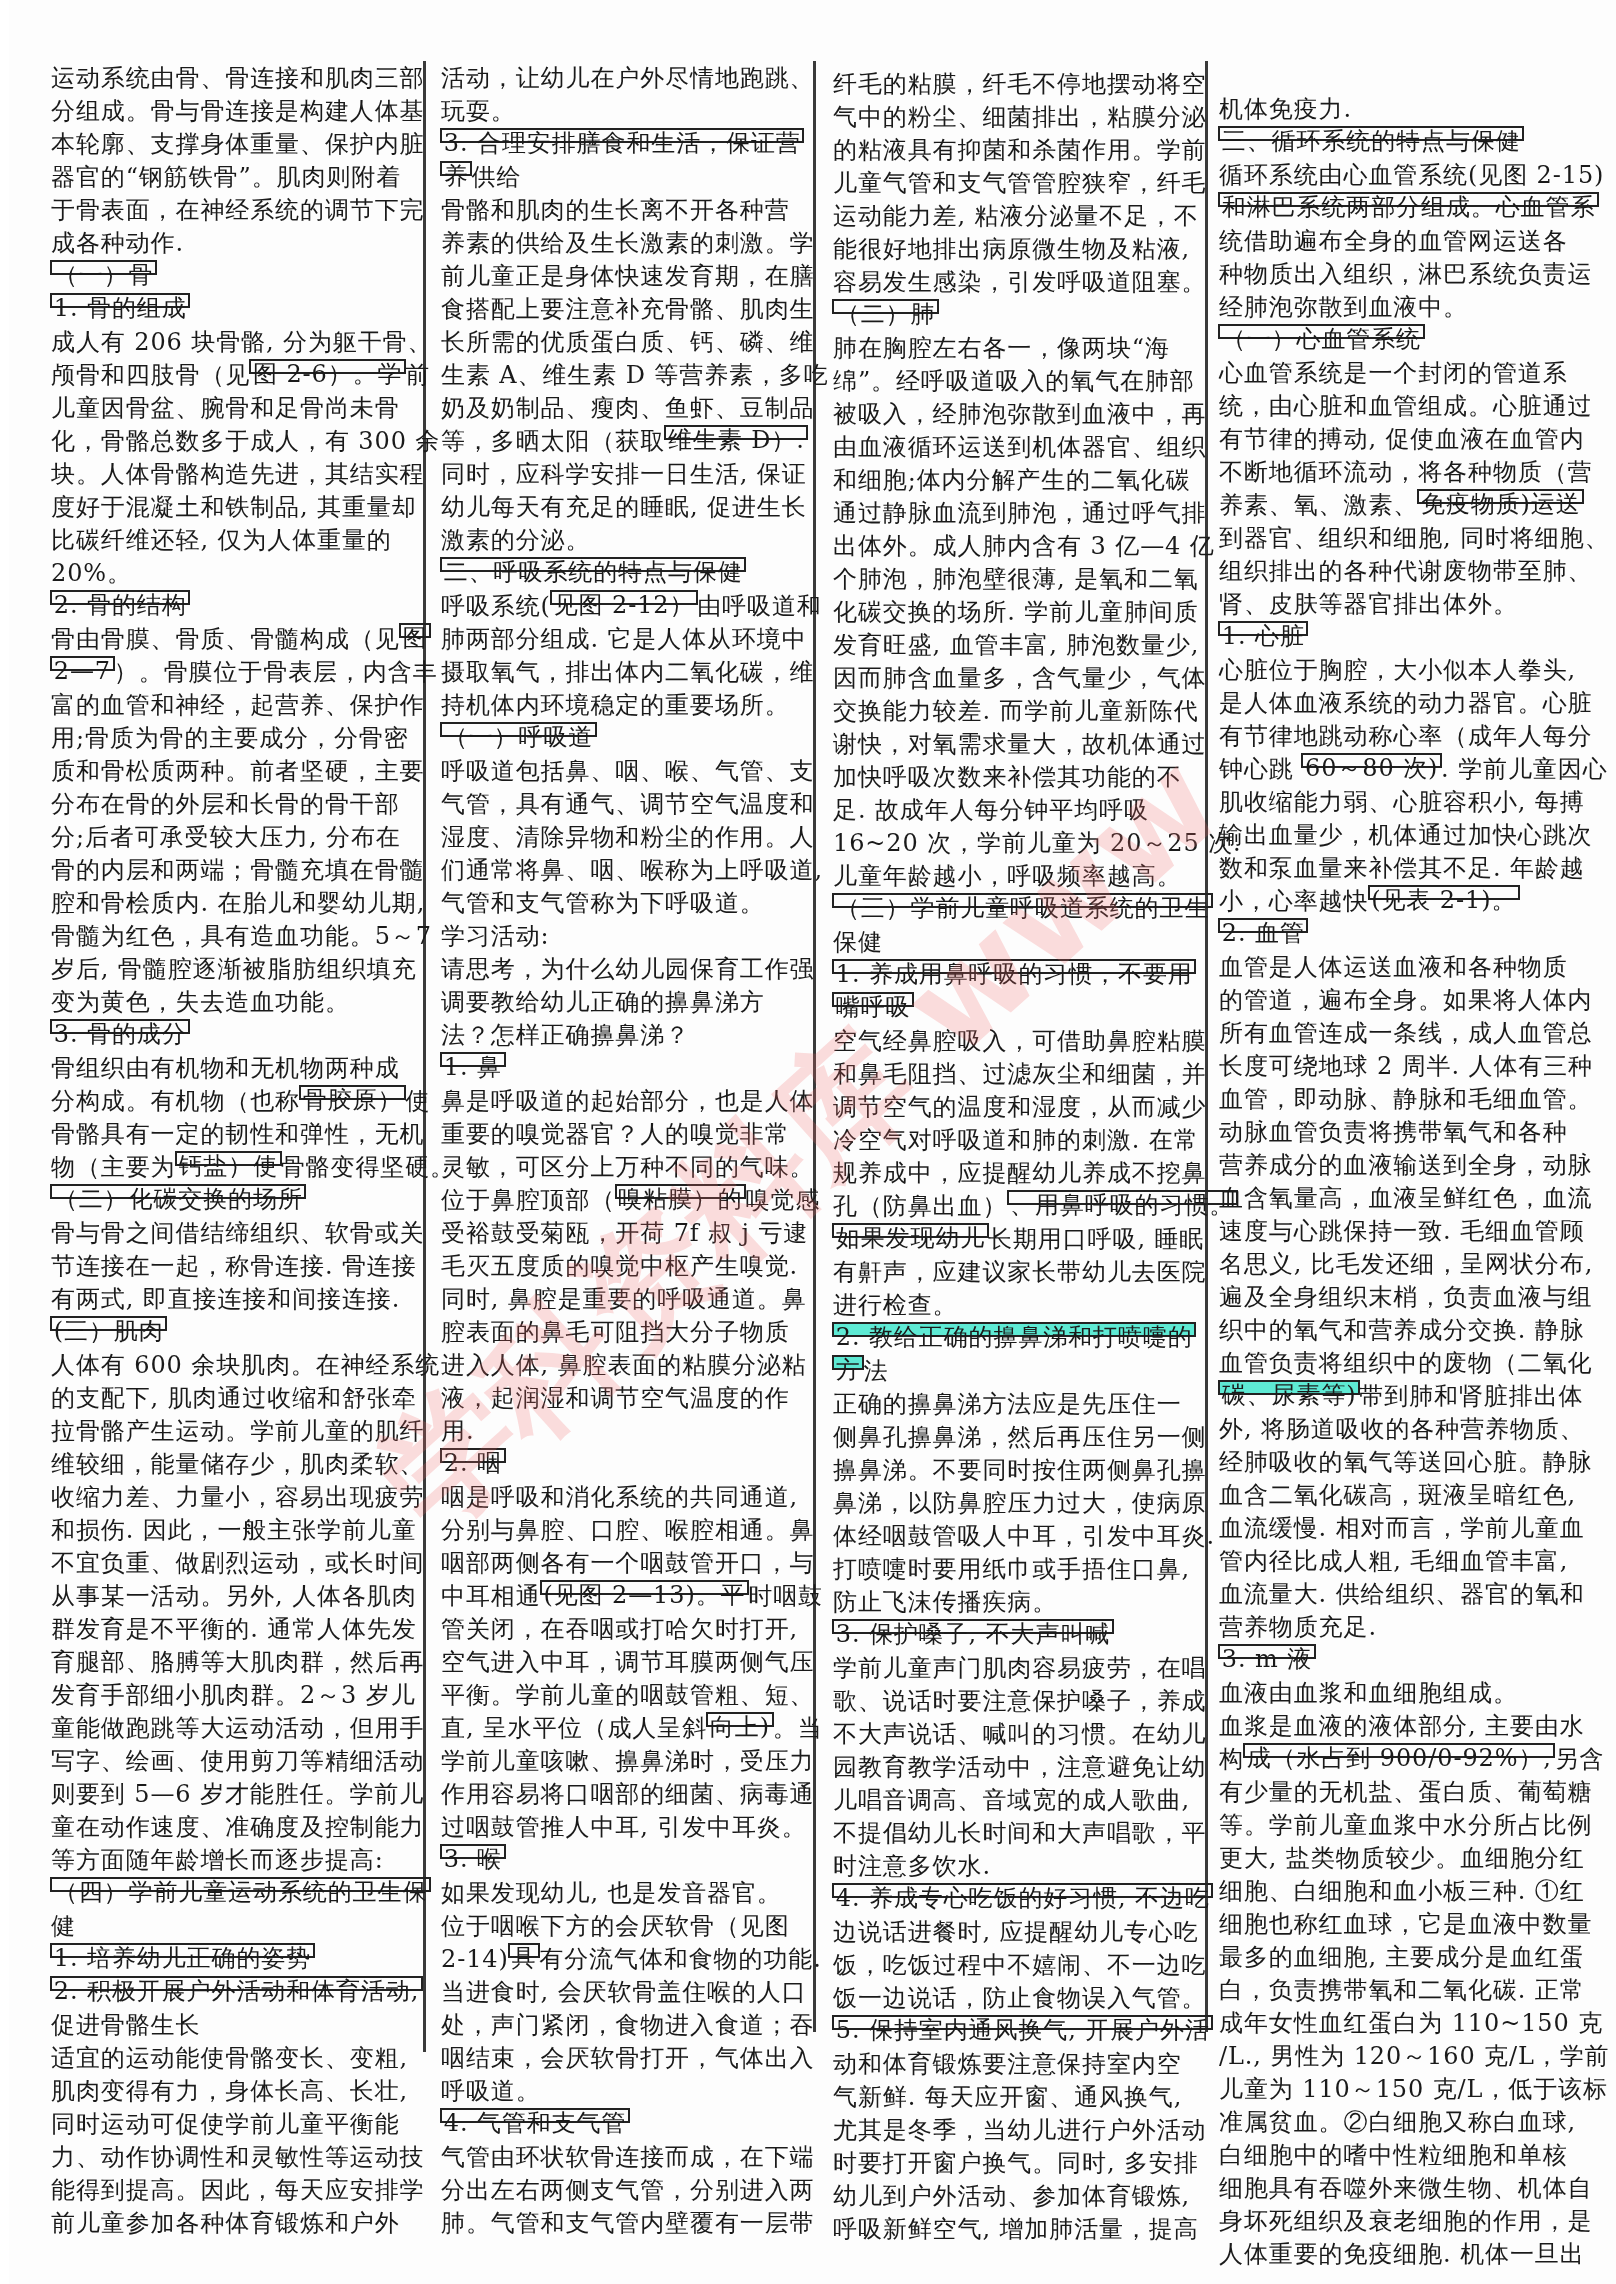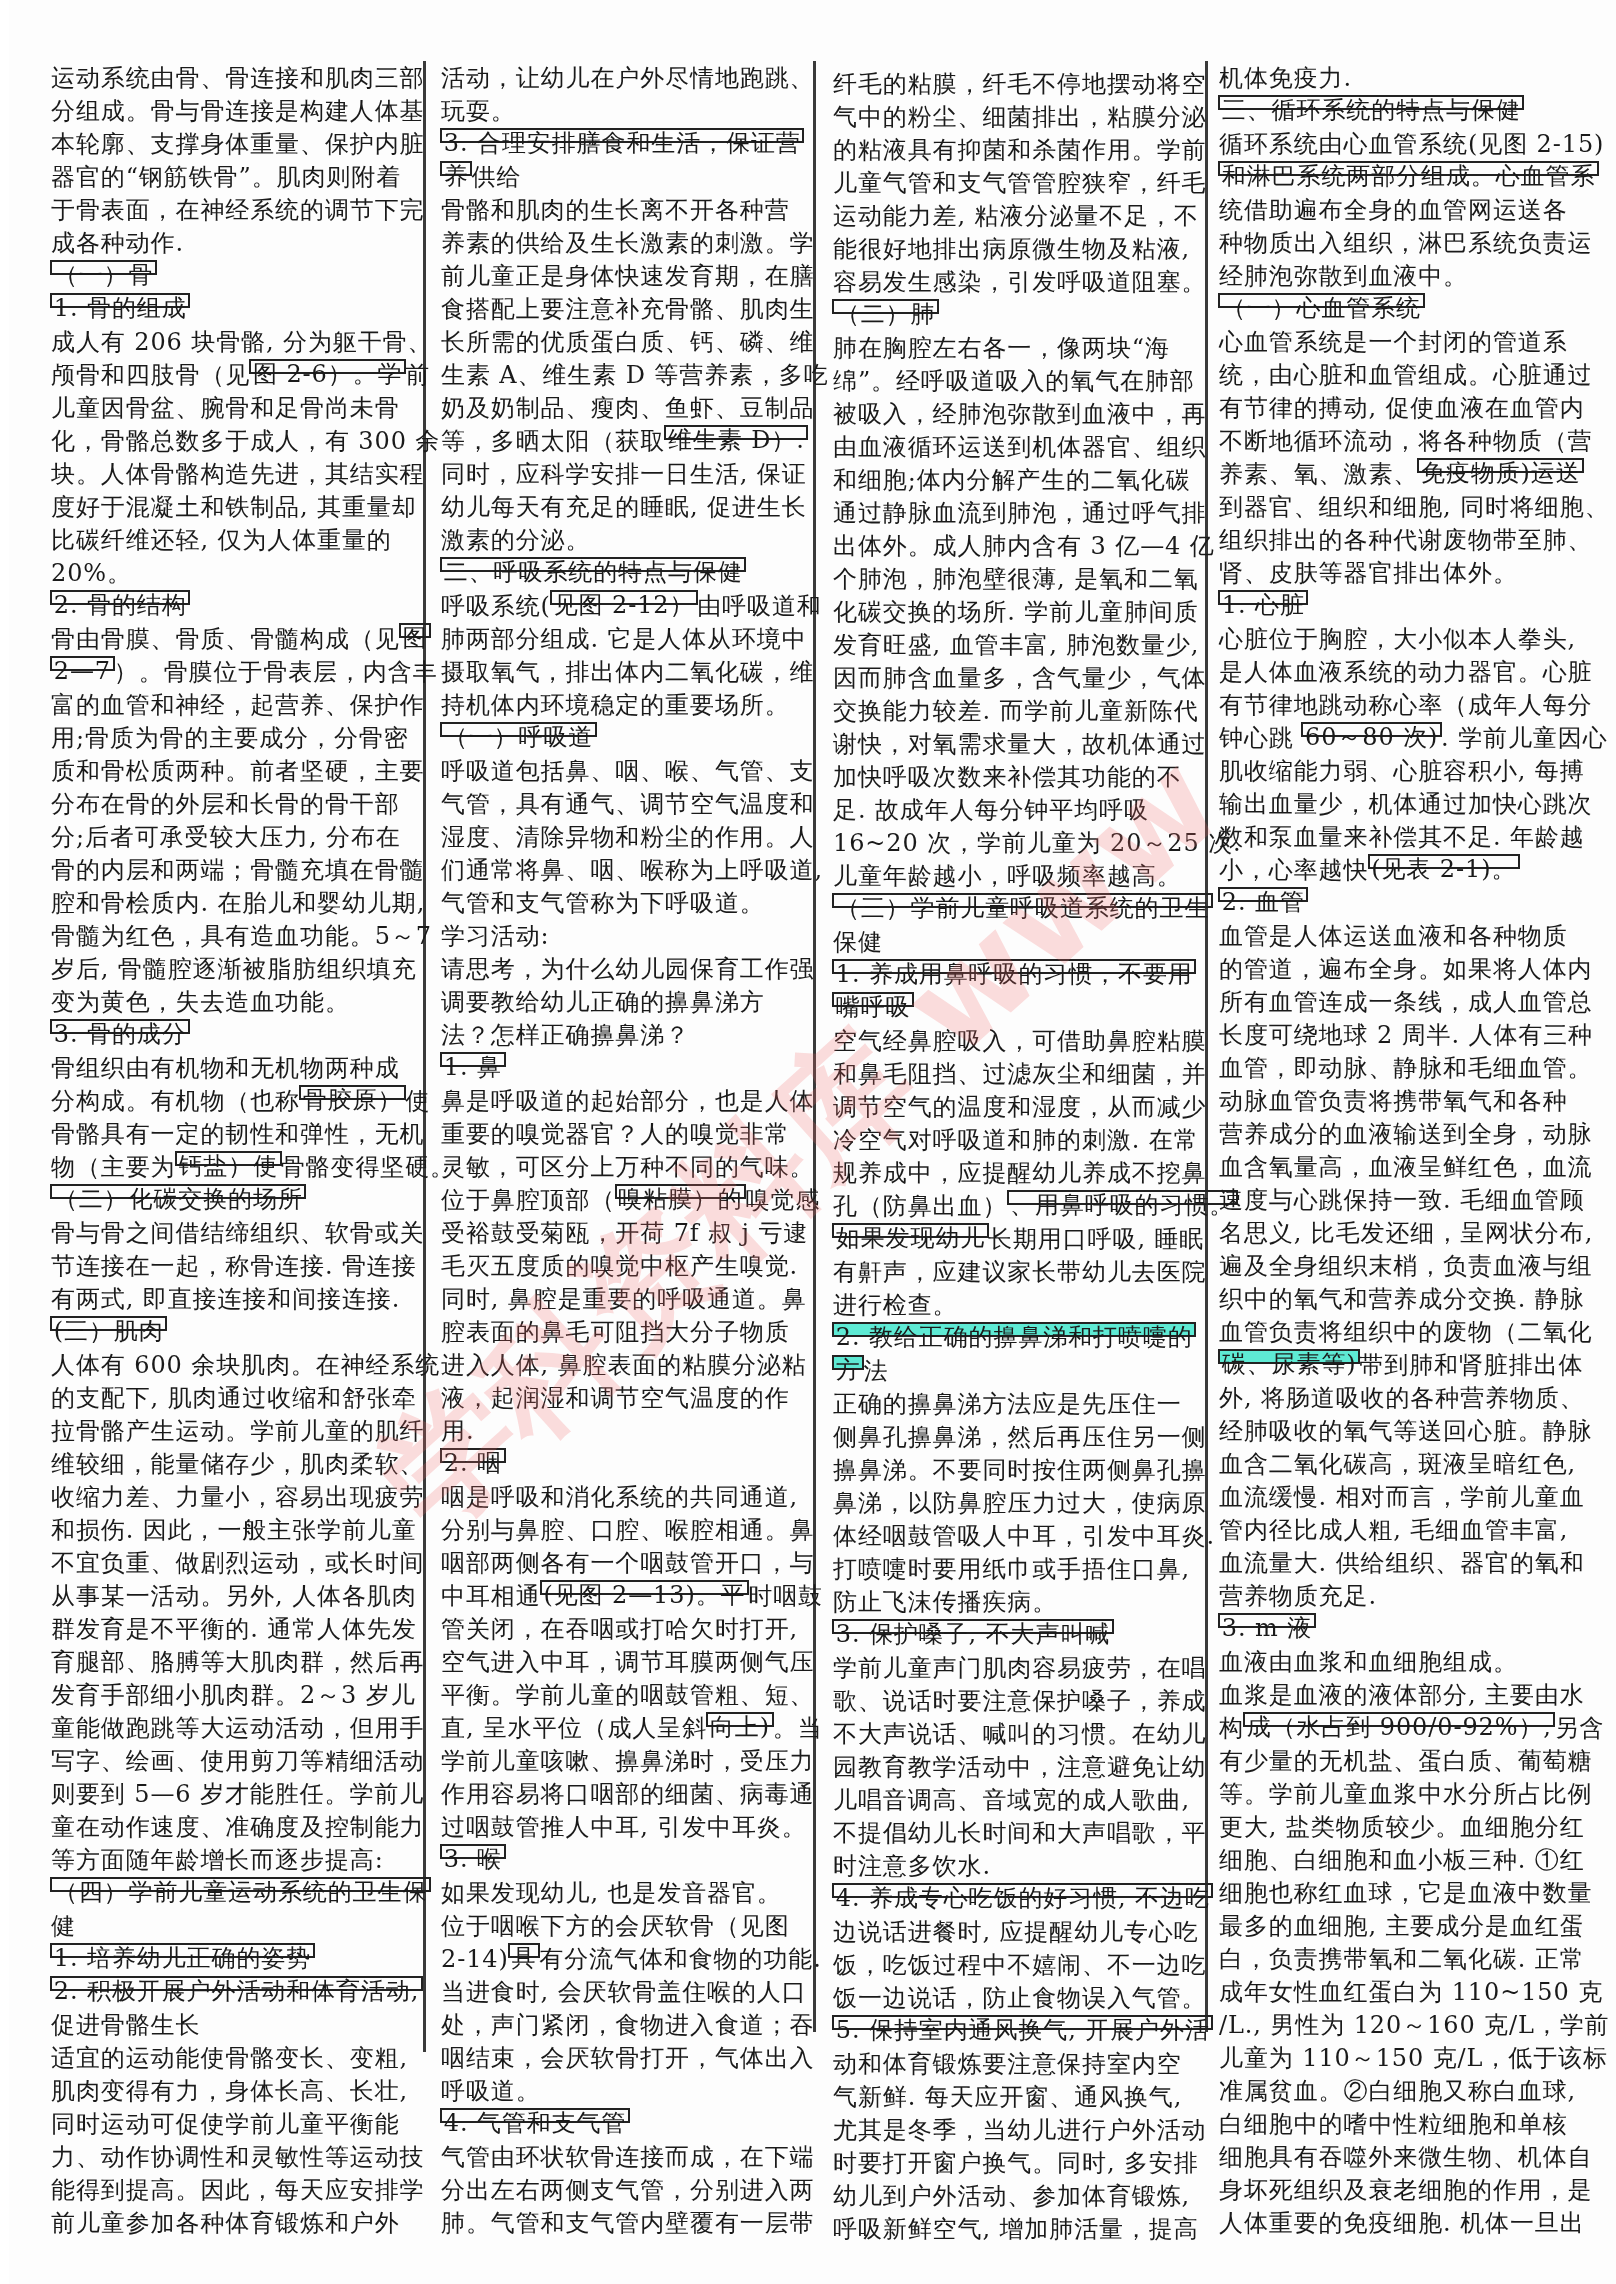--- a/index.html
+++ b/index.html
@@ -3,21 +3,21 @@
 <meta charset="utf-8">
 <style>
   html,body{margin:0;padding:0;background:#ffffff;}
   body{width:1616px;height:2284px;position:relative;overflow:hidden;
        font-family:"DejaVu Serif","Liberation Serif",serif;color:#1a1a1a;}
   .page{position:absolute;left:9px;top:0;width:1616px;height:2284px;background:#fdfdfd;}
   .col{position:absolute;top:62px;width:372px;}
   .col1{left:42px;}
   .col2{left:432px;}
   .col3{left:824px;margin-top:6px;}
-  .col4{left:1210px;}
+  .col4{left:1210px;margin-top:31px;}
   .rule{position:absolute;top:61px;width:3.1px;background:#3a3a3a;}
   .rule1{left:414px;height:1991px;}
   .rule2{left:804px;height:1971px;}
   .rule3{left:1196px;height:1971px;}
   .line{height:33px;line-height:33px;font-size:24px;white-space:nowrap;
         letter-spacing:0.9px;overflow:visible;}
   .seg{display:inline;}
   .box{border:2.3px solid #222;padding:0 1.6px;margin:0 -0.8px;box-sizing:border-box;
        display:inline-block;line-height:26px;height:15px;vertical-align:top;}
   .box.shade{background:#5eead4;}

